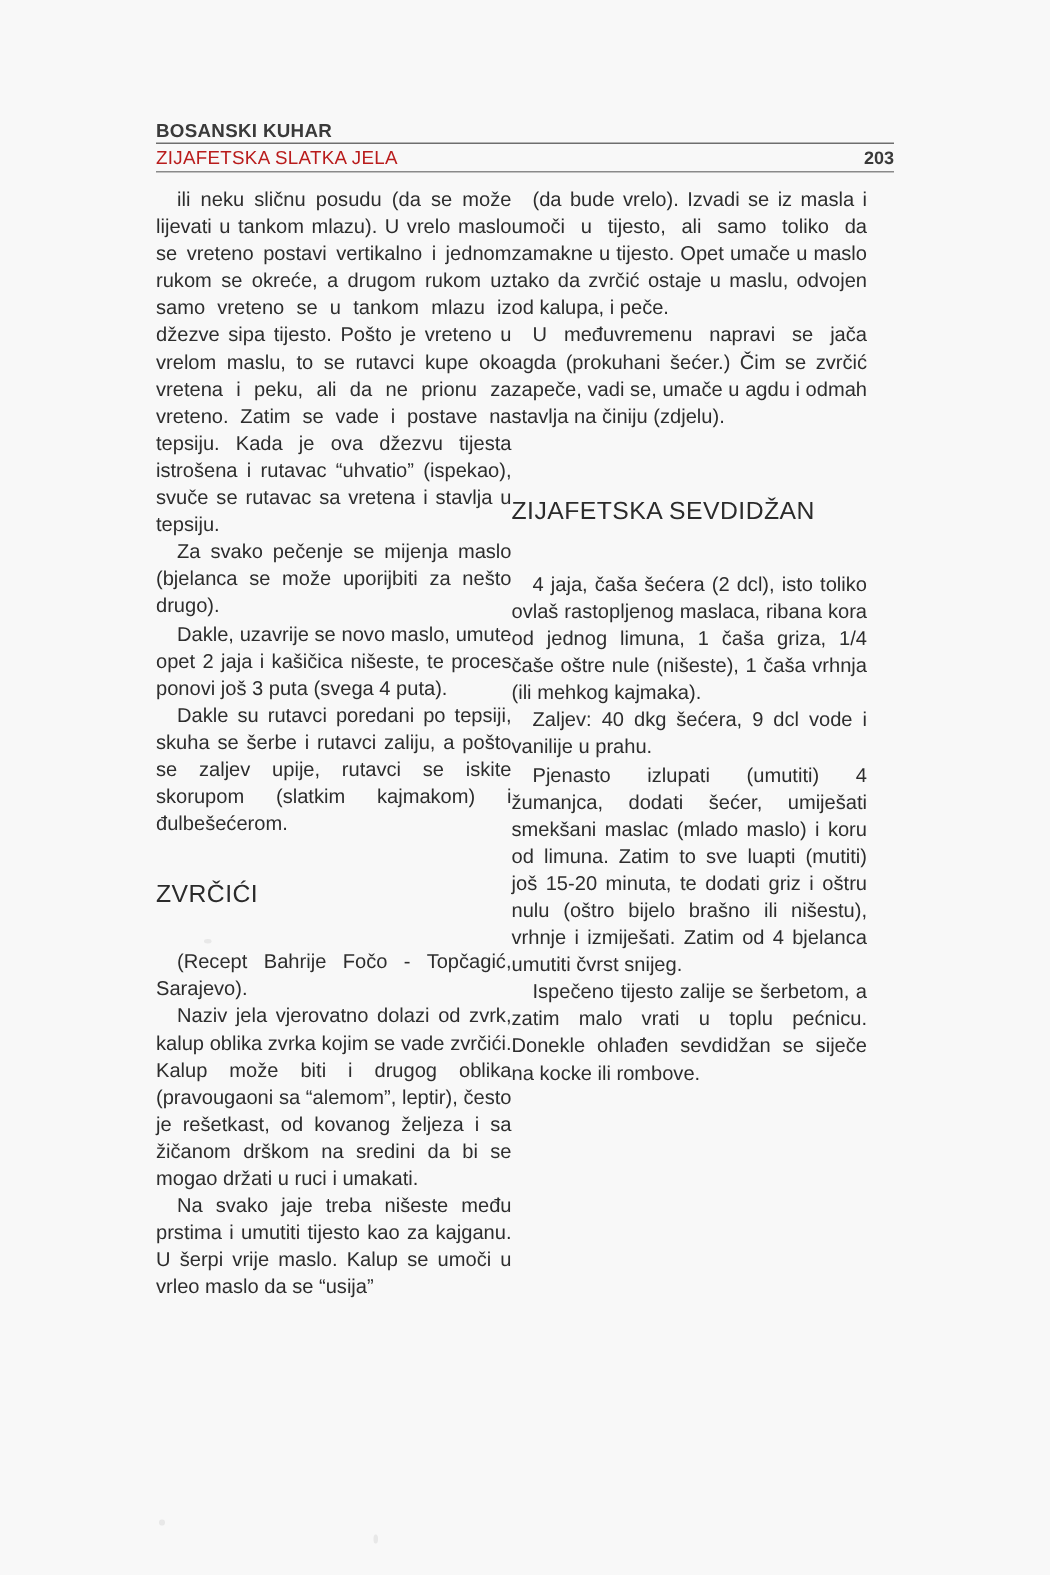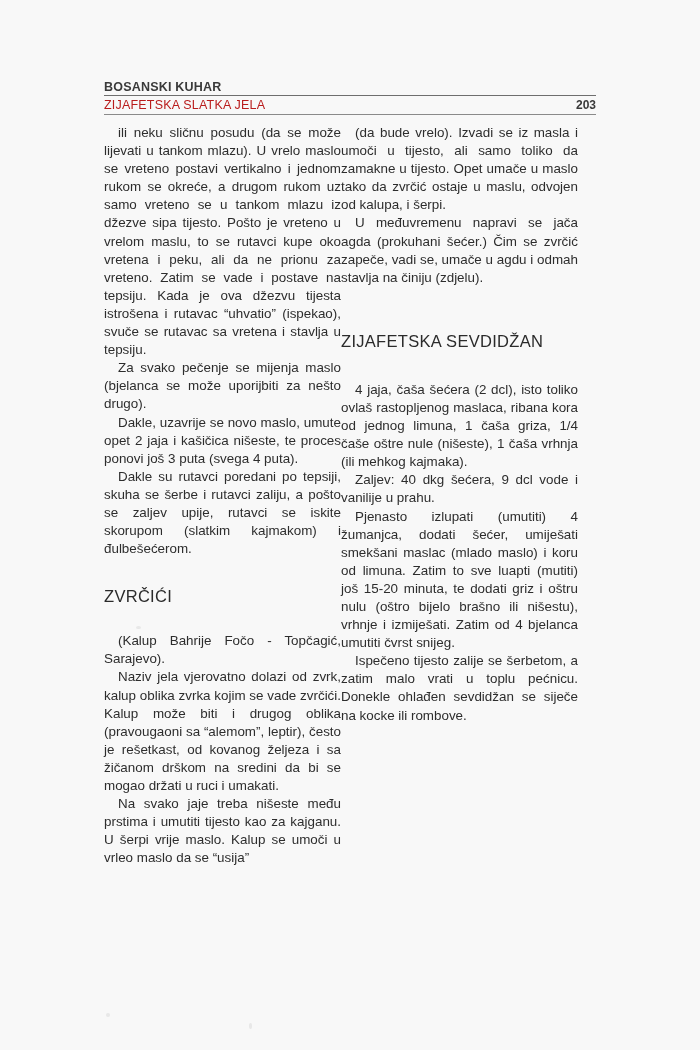--- a/index.html
+++ b/index.html
@@ -130,27 +130,27 @@
   <div class="columns">
 
     <div class="col">
       <p class="indent">ili neku sličnu posudu (da se može lijevati u tankom mlazu). U vrelo maslo se vreteno postavi vertikalno i jednom rukom se okreće, a drugom rukom uz samo vreteno se u tankom mlazu iz džezve sipa tijesto. Pošto je vreteno u vrelom maslu, to se rutavci kupe oko vretena i peku, ali da ne prionu za vreteno. Zatim se vade i postave na tepsiju. Kada je ova džezvu tijesta istrošena i rutavac “uhvatio” (ispekao), svuče se rutavac sa vretena i stavlja u tepsiju.</p>
       <p class="indent">Za svako pečenje se mijenja maslo (bjelanca se može uporijbiti za nešto drugo).</p>
       <p class="indent">Dakle, uzavrije se novo maslo, umute opet 2 jaja i kašičica nišeste, te proces ponovi još 3 puta (svega 4 puta).</p>
       <p class="indent">Dakle su rutavci poredani po tepsiji, skuha se šerbe i rutavci zaliju, a pošto se zaljev upije, rutavci se iskite skorupom (slatkim kajmakom) i đulbešećerom.</p>
 
       <h2 class="sec-zvrcici">ZVRČIĆI</h2>
 
-      <p class="indent">(Kalup Bahrije Fočo - Topčagić, Sarajevo).</p>
+      <p class="indent">(Recept Bahrije Fočo - Topčagić, Sarajevo).</p>
       <p class="indent">Naziv jela vjerovatno dolazi od zvrk, kalup oblika zvrka kojim se vade zvrčići. Kalup može biti i drugog oblika (pravougaoni sa “alemom”, leptir), često je rešetkast, od kovanog željeza i sa žičanom drškom na sredini da bi se mogao držati u ruci i umakati.</p>
       <p class="indent">Na svako jaje treba nišeste među prstima i umutiti tijesto kao za kajganu. U šerpi vrije maslo. Kalup se umoči u vrleo maslo da se “usija”</p>
     </div>
 
     <div class="col">
-      <p class="indent">(da bude vrelo). Izvadi se iz masla i umoči u tijesto, ali samo toliko da zamakne u tijesto. Opet umače u maslo tako da zvrčić ostaje u maslu, odvojen od kalupa, i šerpi.</p>
+      <p class="indent">(da bude vrelo). Izvadi se iz masla i umoči u tijesto, ali samo toliko da zamakne u tijesto. Opet umače u maslo tako da zvrčić ostaje u maslu, odvojen od kalupa, i peče.</p>
       <p class="indent">U međuvremenu napravi se jača agda (prokuhani šećer.) Čim se zvrčić zapeče, vadi se, umače u agdu i odmah stavlja na činiju (zdjelu).</p>
 
       <h2 class="sec-mostarski">ZIJAFETSKA SEVDIDŽAN</h2>
 
       <p class="indent">4 jaja, čaša šećera (2 dcl), isto toliko ovlaš rastopljenog maslaca, ribana kora od jednog limuna, 1 čaša griza, 1/4 čaše oštre nule (nišeste), 1 čaša vrhnja (ili mehkog kajmaka).</p>
       <p class="indent">Zaljev: 40 dkg šećera, 9 dcl vode i vanilije u prahu.</p>
       <p class="indent">Pjenasto izlupati (umutiti) 4 žumanjca, dodati šećer, umiješati smekšani maslac (mlado maslo) i koru od limuna. Zatim to sve luapti (mutiti) još 15-20 minuta, te dodati griz i oštru nulu (oštro bijelo brašno ili nišestu), vrhnje i izmiješati. Zatim od 4 bjelanca umutiti čvrst snijeg.</p>
       <p class="indent">Ispečeno tijesto zalije se šerbetom, a zatim malo vrati u toplu pećnicu. Donekle ohlađen sevdidžan se siječe na kocke ili rombove.</p>
     </div>
 

